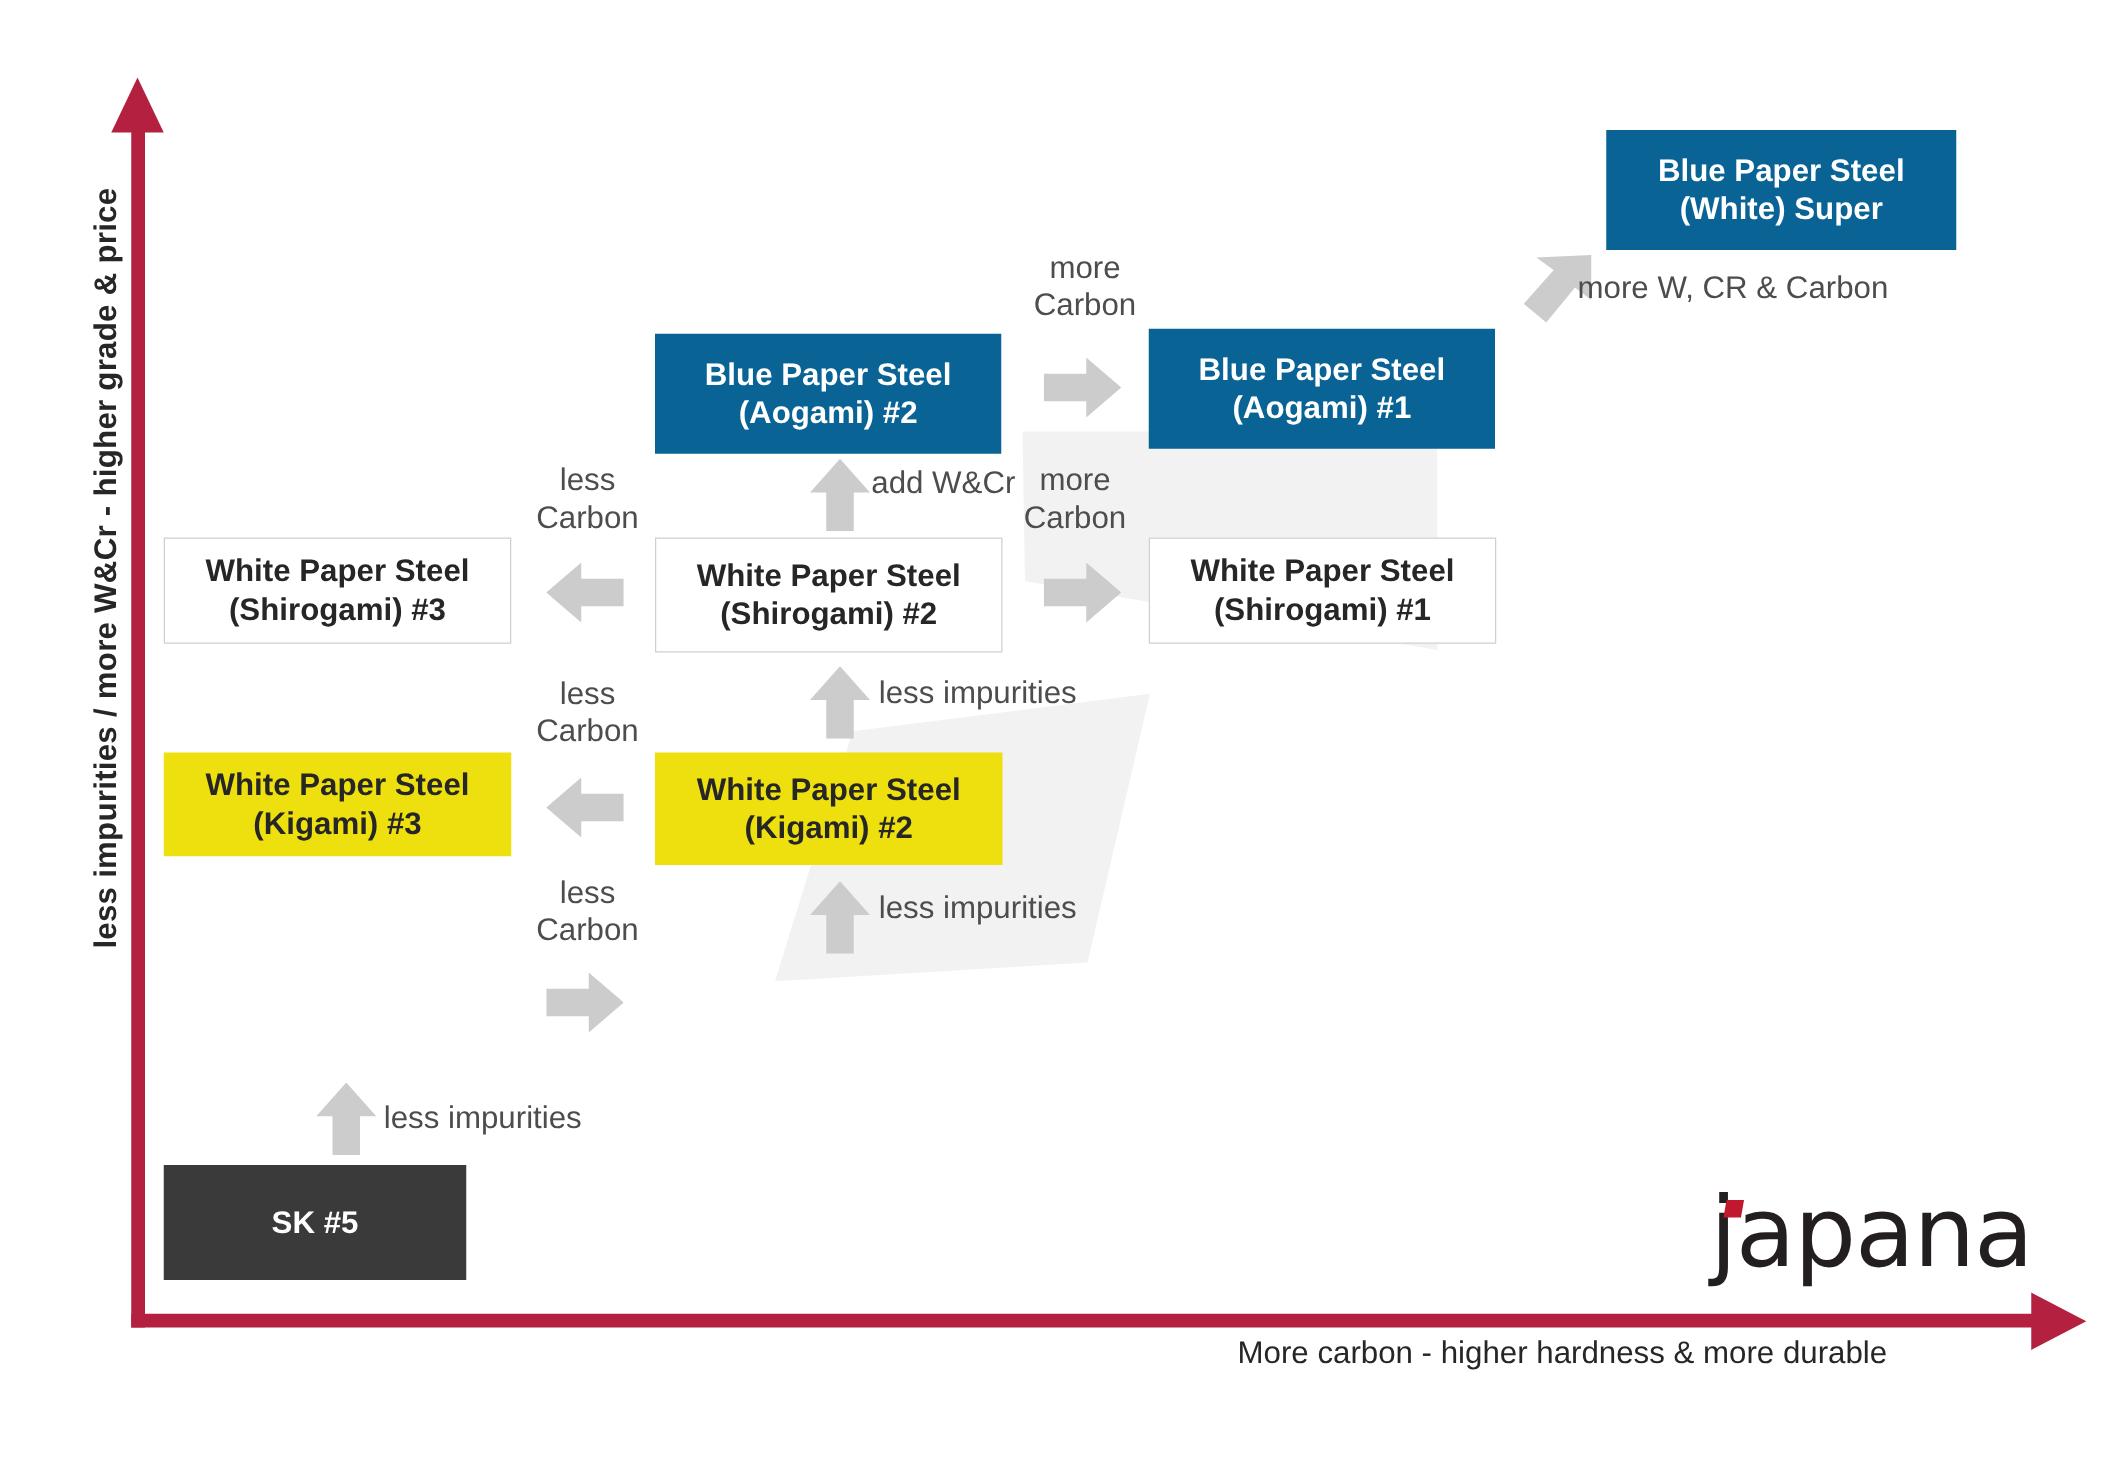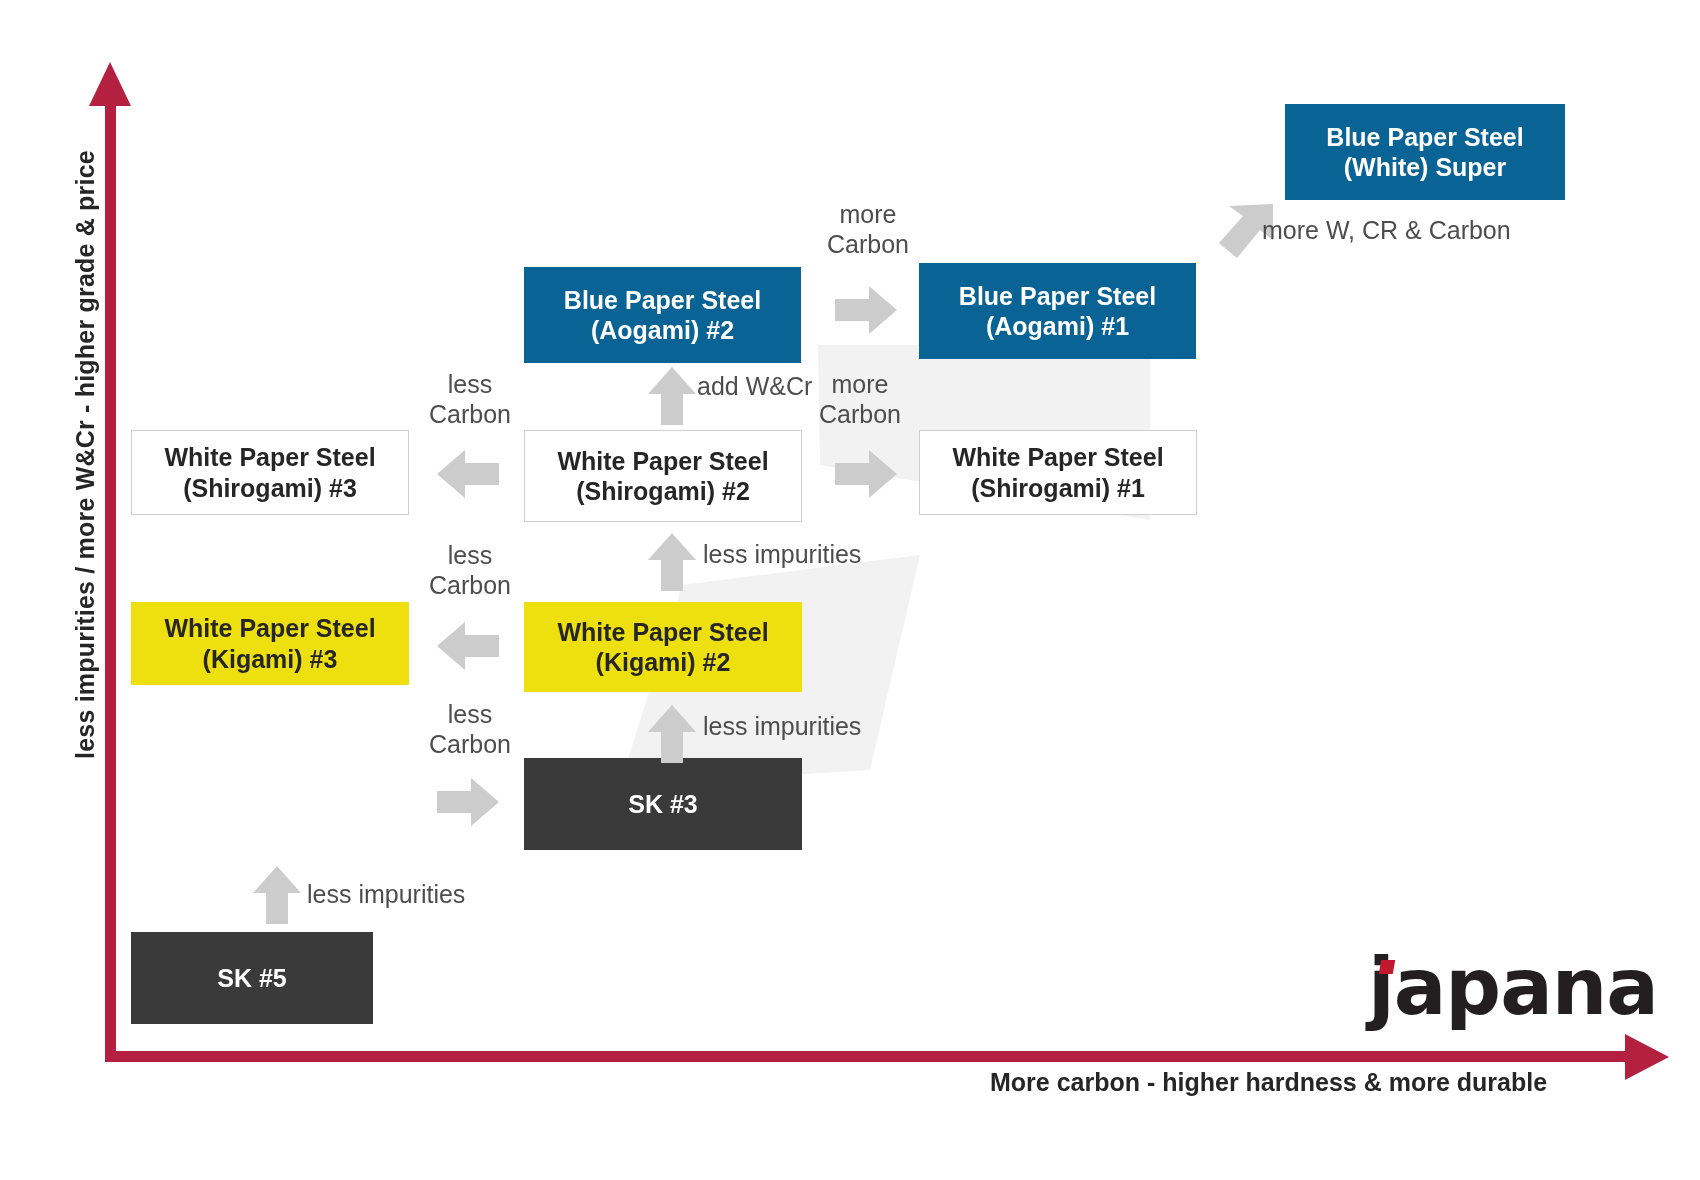--- a/index.html
+++ b/index.html
@@ -11,21 +11,21 @@
   .axis-v-head{position:absolute;left:89px;top:62px;width:0;height:0;
     border-left:21px solid transparent;border-right:21px solid transparent;border-bottom:44px solid #B42040;}
   .axis-h-line{position:absolute;left:105px;top:1051px;height:11px;width:1528px;background:#B42040;}
   .axis-h-head{position:absolute;left:1625px;top:1034px;width:0;height:0;
     border-top:23px solid transparent;border-bottom:23px solid transparent;border-left:44px solid #B42040;}
 
   .axis-label-y{position:absolute;left:-245px;top:440px;width:660px;
     transform:rotate(-90deg);text-align:center;
     font-size:25px;font-weight:bold;color:#262626;letter-spacing:.2px;white-space:nowrap;}
   .axis-label-x{position:absolute;left:990px;top:1068px;
-    font-size:25px;font-weight:bold;color:#262626;white-space:nowrap;}
+    font-size:25px;font-weight:normal;color:#262626;white-space:nowrap;}
 
   
   .bg-poly{position:absolute;fill:#F2F2F2;}
 
   
   .legend{position:absolute;left:150px;top:84px;font-size:25px;line-height:1.22;color:#4d4d4d;}
 
   
   .node{position:absolute;display:flex;align-items:center;justify-content:center;
     text-align:center;font-size:25px;font-weight:bold;line-height:1.22;box-sizing:border-box;}
@@ -38,21 +38,21 @@
   
   .arrow{position:absolute;}
   .arrow svg{display:block;}
 
   
   .cap{position:absolute;font-size:25px;line-height:1.18;color:#4d4d4d;white-space:pre-line;}
   .cap.center{text-align:center;}
 
   
   .logo{position:absolute;left:1368px;top:948px;}
-  .logo-text{font-family:"DejaVu Sans",sans-serif;font-size:78px;font-weight:bold;color:#231f20;letter-spacing:-1px;line-height:1;}
+  .logo-text{font-family:"DejaVu Sans",sans-serif;font-size:78px;font-weight:normal;color:#231f20;letter-spacing:-1px;line-height:1;}
   .logo-dot{position:absolute;left:12px;top:12px;width:14px;height:14px;background:#C0182F;transform:skewX(-10deg);}
 </style>
 </head>
 <body>
 
 <div id="canvas">
 
   <svg class="bg-poly" style="left:810px;top:345px;width:340px;height:180px" width="340" height="180" viewBox="0 0 340 180">
     <polygon points="8,0 340,0 340,175 10,120" fill="#F2F2F2"></polygon>
   </svg>
@@ -119,25 +119,20 @@
   </div>
 
   <div class="node yellow" style="left:524px;top:602px;width:278px;height:90px">
     <div>
       <span>White Paper Steel</span>
       <span>(Kigami) #2</span>
     </div>
   </div>
 
 
-  <div class="node dark" style="left:524px;top:758px;width:278px;height:92px">
-    <div>
-      <span>SK #3</span>
-    </div>
-  </div>
 
   <div class="node dark" style="left:131px;top:932px;width:242px;height:92px">
     <div>
       <span>SK #5</span>
     </div>
   </div>
 
   <div class="arrow" style="left:1215px;top:200px;width:62px;height:62px">
     <svg width="62" height="62" viewBox="0 0 62 62">
       <polygon points="58,4 58,40 45,30 22,58 4,43 28,16 14,6" fill="#CCCCCC"></polygon>

